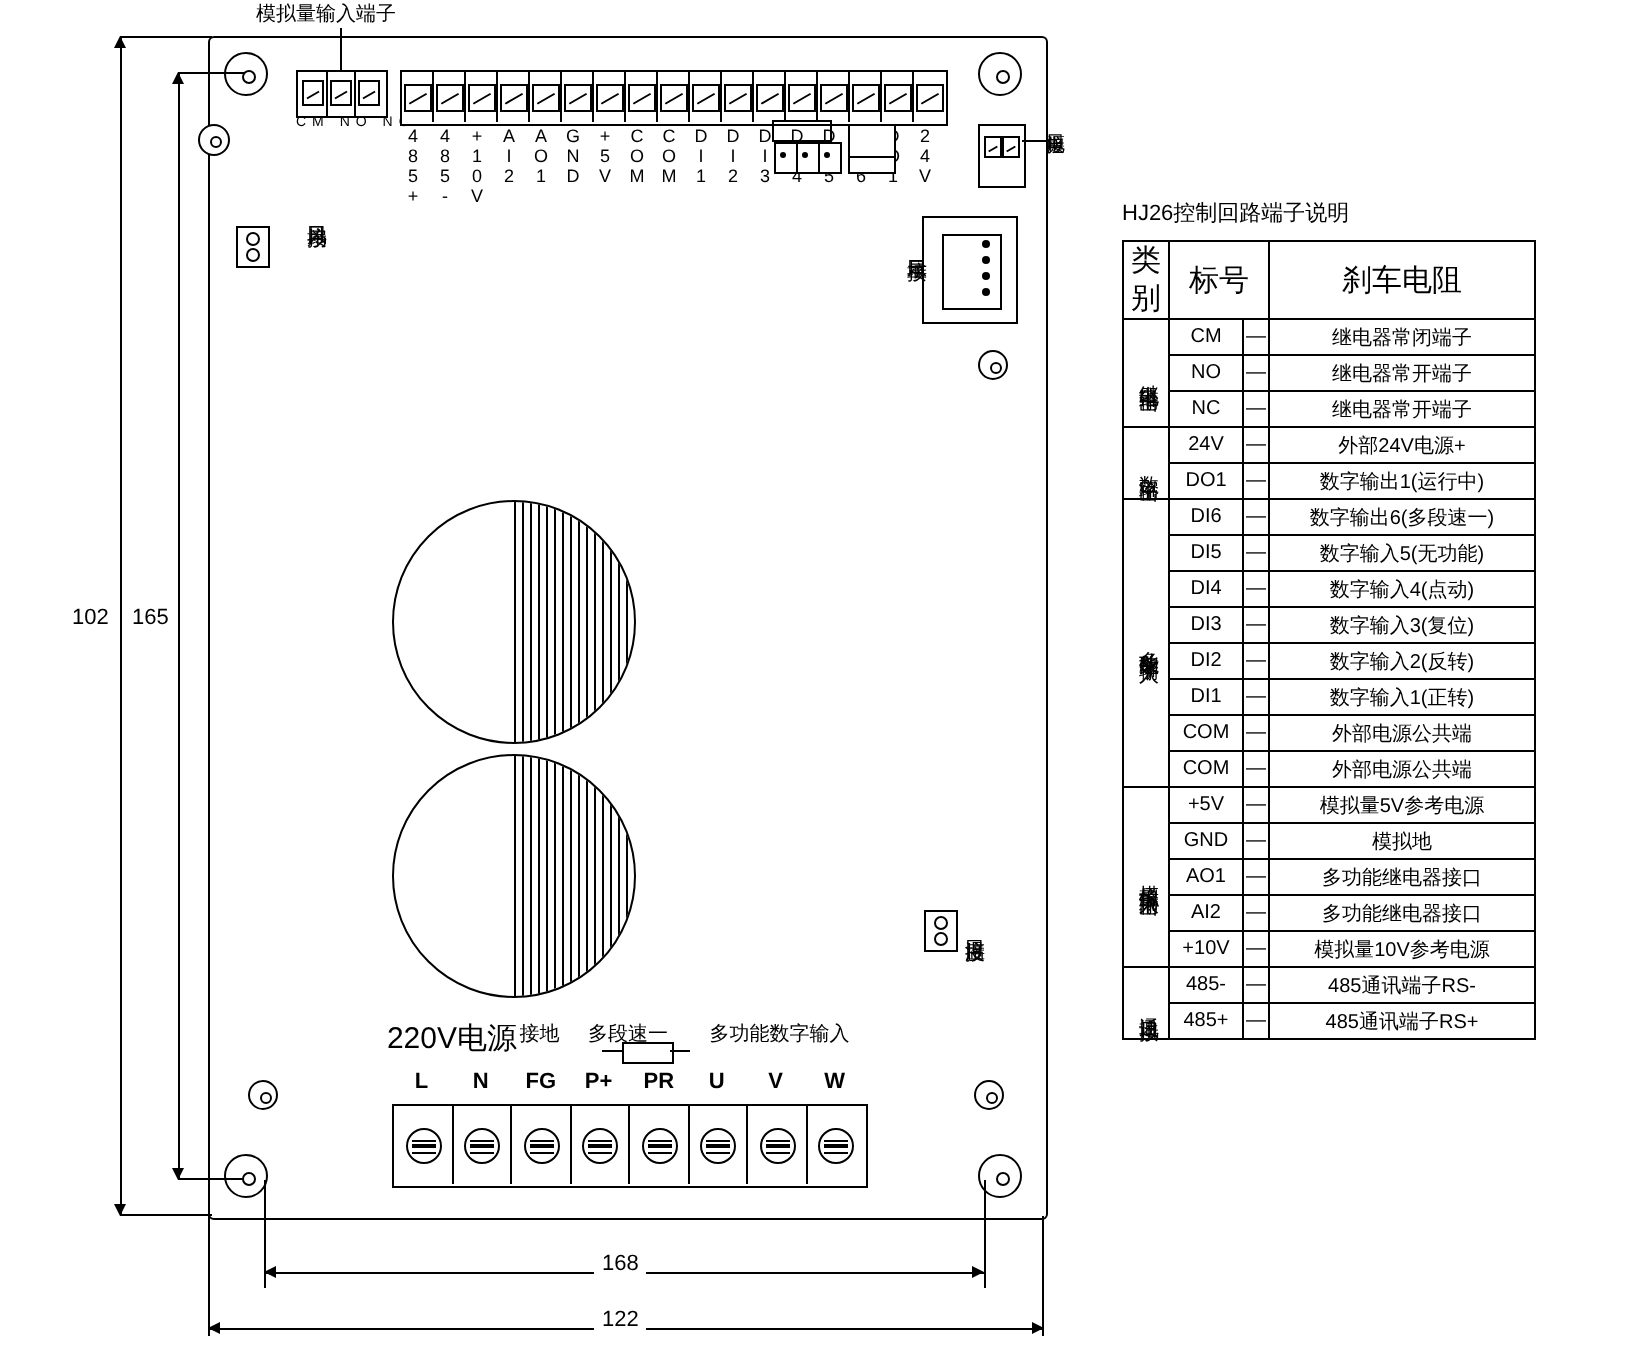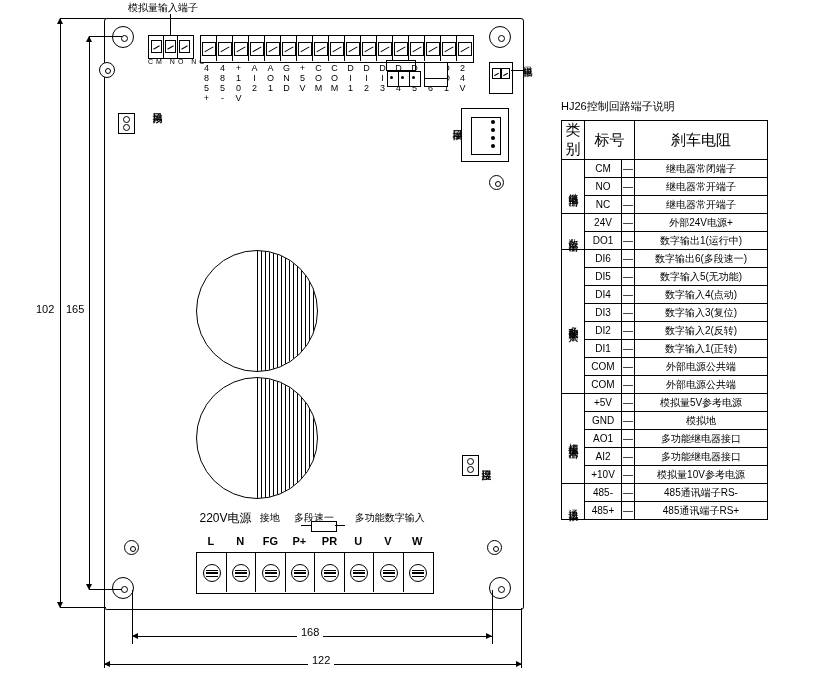--- a/index.html
+++ b/index.html
@@ -277,21 +277,21 @@
       <div class="txt" style="left:203.8px;top:535px;font-size:11px;font-weight:bold;width:14px;text-align:center;">L</div>
       <div class="txt" style="left:233.3px;top:535px;font-size:11px;font-weight:bold;width:14px;text-align:center;">N</div>
       <div class="txt" style="left:262.8px;top:535px;font-size:11px;font-weight:bold;width:14px;text-align:center;">FG</div>
       <div class="txt" style="left:292.3px;top:535px;font-size:11px;font-weight:bold;width:14px;text-align:center;">P+</div>
       <div class="txt" style="left:321.8px;top:535px;font-size:11px;font-weight:bold;width:14px;text-align:center;">PR</div>
       <div class="txt" style="left:351.3px;top:535px;font-size:11px;font-weight:bold;width:14px;text-align:center;">U</div>
       <div class="txt" style="left:380.8px;top:535px;font-size:11px;font-weight:bold;width:14px;text-align:center;">V</div>
       <div class="txt" style="left:410.3px;top:535px;font-size:11px;font-weight:bold;width:14px;text-align:center;">W</div>
     </div>
   <div id="bottomgroups">
-      <div class="txt" style="left:192.5px;top:512px;font-size:12px;width:66px;text-align:center;">220V电源</div>
+      <div class="txt" style="left:192.5px;top:512px;font-size:15px;width:66px;text-align:right;">220V电源</div>
       <div class="txt" style="left:236.8px;top:512px;font-size:10px;width:66px;text-align:center;">接地</div>
       <div class="txt" style="left:281.0px;top:512px;font-size:10px;width:66px;text-align:center;">多段速一</div>
       <div class="txt" style="left:354.8px;top:512px;font-size:10px;width:66px;text-align:center;">多功能数字输入</div>
     </div>
 
   <div class="abs" style="left:311px;top:521px;width:24px;height:9px;border:1px solid #000;background:#fff;"></div>
   <div class="ln" style="left:301px;top:525px;width:10px;height:1px;"></div>
   <div class="ln" style="left:335px;top:525px;width:10px;height:1px;"></div>
 
   <div class="dimlinev" style="left:60px;top:18px;height:590px;"></div>
@@ -311,21 +311,21 @@
   <div class="dimline" style="left:132px;top:636px;width:360px;"></div>
   <div class="arrowL" style="left:132px;top:633px;"></div>
   <div class="arrowR" style="left:486px;top:633px;"></div>
   <div class="txt" style="left:297px;top:626px;font-size:11px;background:#fff;padding:0 4px;">168</div>
   <div class="dimlinev" style="left:132px;top:590px;height:54px;"></div>
   <div class="dimlinev" style="left:492px;top:590px;height:54px;"></div>
 
   <div class="dimline" style="left:104px;top:664px;width:418px;"></div>
   <div class="arrowL" style="left:104px;top:661px;"></div>
   <div class="arrowR" style="left:516px;top:661px;"></div>
-  <div class="txt" style="left:308px;top:654px;font-size:11px;background:#fff;padding:0 4px;">122</div>
+  <div class="txt" style="left:297px;top:654px;font-size:11px;background:#fff;padding:0 4px;">122</div>
   <div class="dimlinev" style="left:104px;top:608px;height:60px;"></div>
   <div class="dimlinev" style="left:521px;top:608px;height:60px;"></div>
 
   <div id="tabletitle">HJ26控制回路端子说明</div>
   <div id="tablewrap">
     <table class="spec">
       <thead>
         <tr>
           <td class="hdr cat">类别</td>
           <td class="hdr sym" colspan="2">标号</td>

